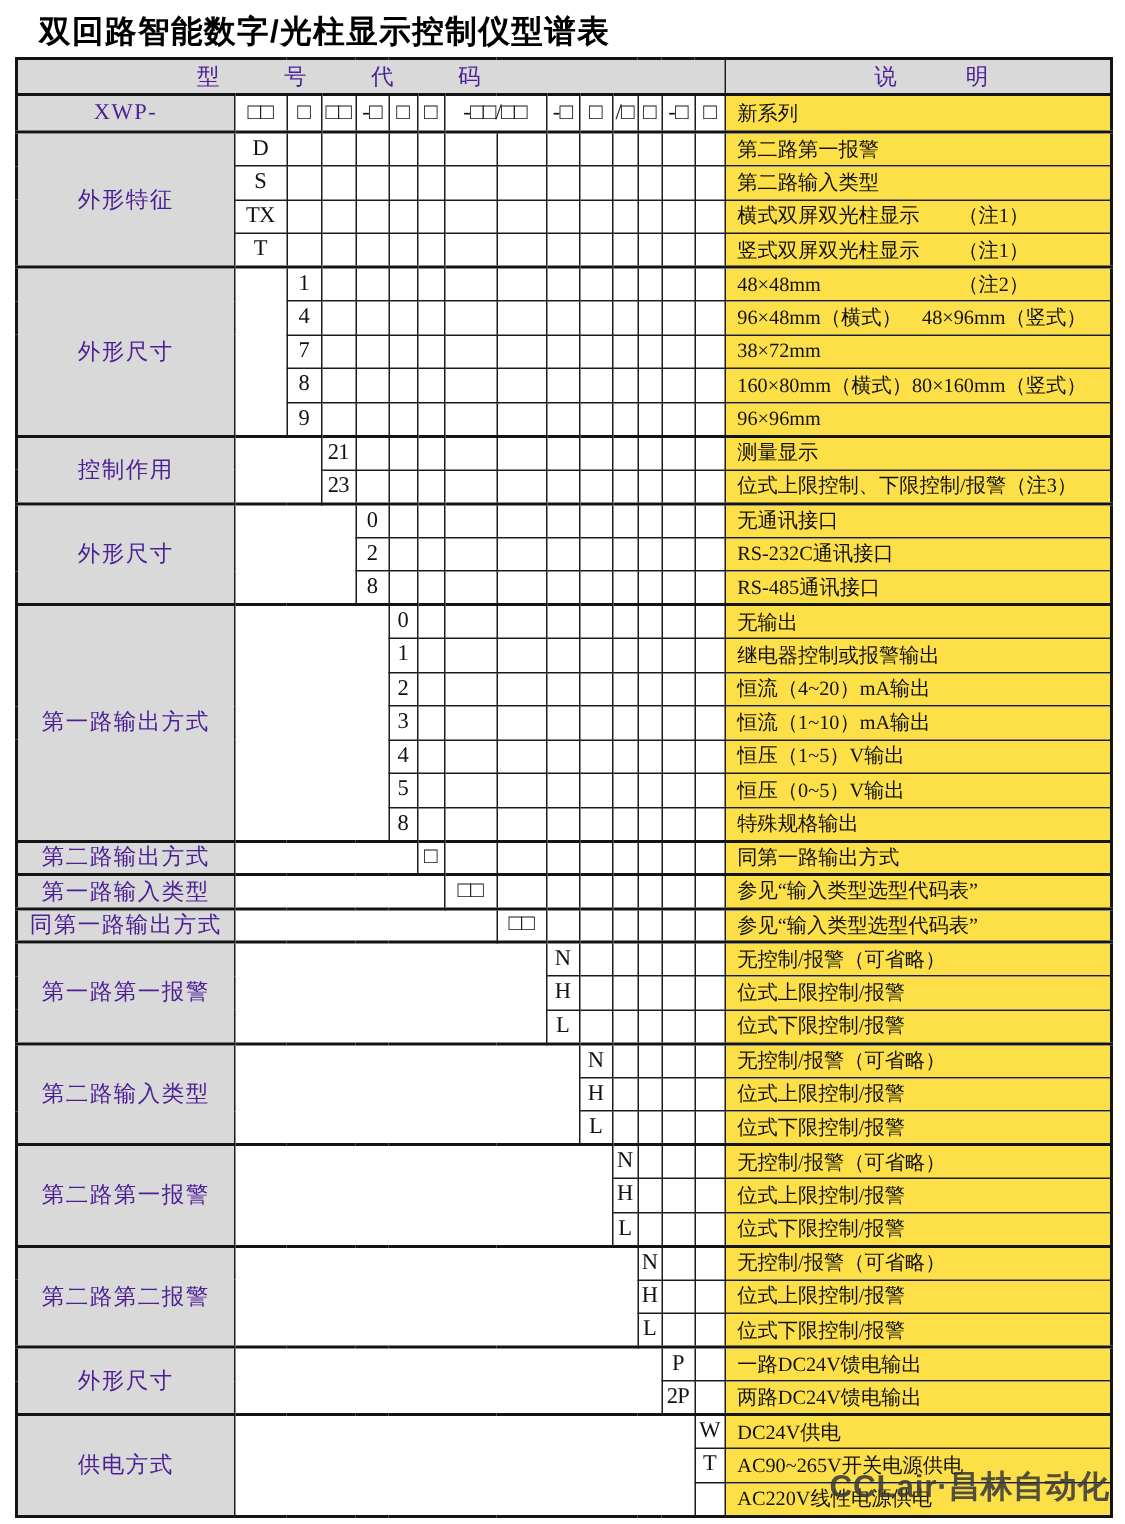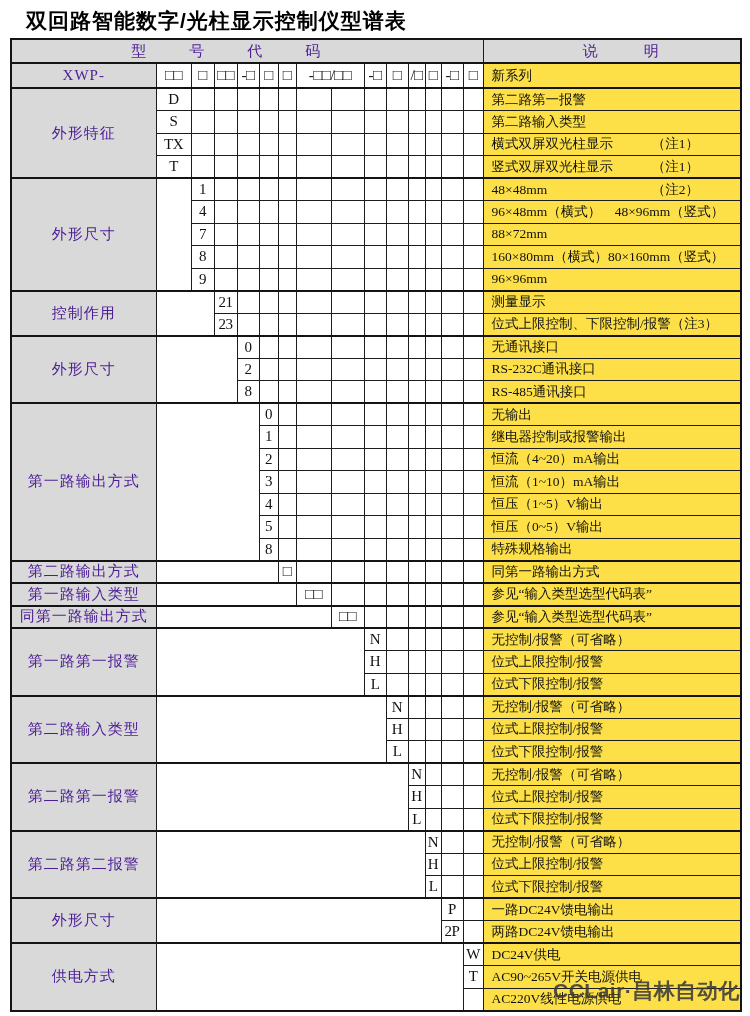--- a/index.html
+++ b/index.html
@@ -33,21 +33,21 @@
   }
   td.codec {
     text-align:center; font-size:15px; letter-spacing:-0.5px;
     font-family:"Liberation Serif","DejaVu Sans",serif; background:#fff;
     white-space:nowrap;
   }
   td.blankc { background:#fff; }
   td.emptyc { background:#fff; }
   td.descc { background:#fde047; font-size:13.5px; white-space:nowrap; }
   td.descc .wrap { display:flex; align-items:center; padding-left:8px; }
-  td.descc .note { margin-left:auto; padding-right:41px; }
+  td.descc .note { margin-left:auto; padding-right:54px; }
   tr.model { height:25px; }
   tr.data { height:22.5px; }
   .watermark {
     position:absolute; left:553px; top:977px;
     font-family:"Liberation Sans","DejaVu Sans",sans-serif;
     font-size:21px; font-weight:600; color:#3c3c3c; opacity:0.88;
     white-space:nowrap; letter-spacing:0.5px;
   }
 </style>
 </head>
@@ -242,21 +242,21 @@
           <td class="emptyc"></td>
           <td class="emptyc"></td>
           <td class="emptyc"></td>
           <td class="emptyc"></td>
           <td class="emptyc"></td>
           <td class="emptyc"></td>
           <td class="emptyc"></td>
           <td class="emptyc"></td>
           <td class="descc">
             <div class="wrap">
-              <span class="dtext">88×72mm</span>
+              <span class="dtext">38×72mm</span>
             </div>
           </td>
         </tr>
         <tr class="data">
           <td class="codec">8</td>
           <td class="emptyc"></td>
           <td class="emptyc"></td>
           <td class="emptyc"></td>
           <td class="emptyc"></td>
           <td class="emptyc"></td>

